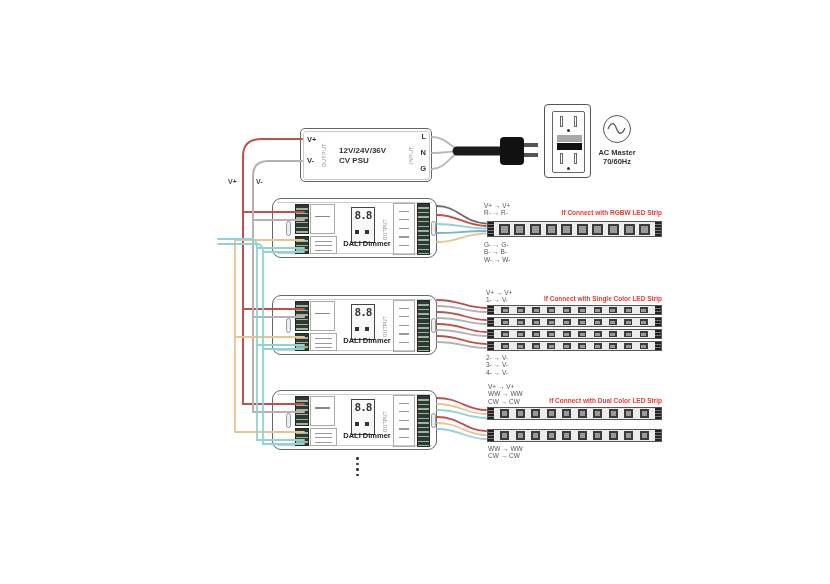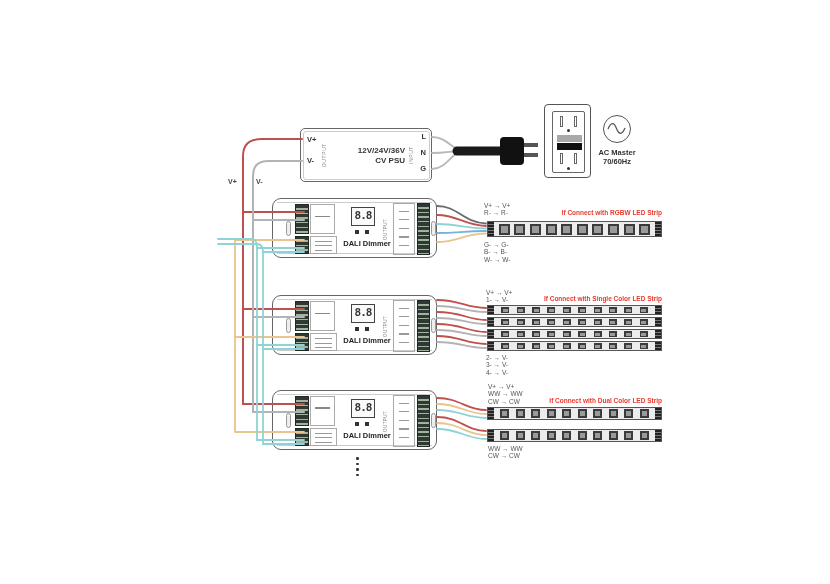--- a/index.html
+++ b/index.html
@@ -11,21 +11,21 @@
   
   .psu{position:absolute;left:300px;top:128px;width:132px;height:54px;
        border:1.5px solid #666;border-radius:5px;background:#fff}
   .psu::after{content:"";position:absolute;inset:1.5px;border:1px solid #ccc;border-radius:3px;pointer-events:none}
   .psu .vp{left:6px;top:6px;font-size:7.5px;font-weight:bold;color:#333}
   .psu .vm{left:6px;top:27px;font-size:7.5px;font-weight:bold;color:#333}
   .vert{writing-mode:vertical-rl;transform:rotate(180deg);font-size:5px;letter-spacing:.6px;color:#888}
   .psu .outv{position:absolute;left:20px;top:0;height:100%;display:flex;align-items:center}
   .psu .inv{position:absolute;right:17px;top:0;height:100%;display:flex;align-items:center}
   .psu .title{position:absolute;left:38px;right:26px;top:50%;transform:translateY(-50%);
-              text-align:right;font-size:8px;font-weight:bold;line-height:9.5px;color:#333}
+              text-align:left;font-size:8px;font-weight:bold;line-height:9.5px;color:#333}
   .psu .pl{right:5px;font-size:7.5px;font-weight:bold;color:#333}
 
   
   .outlet{position:absolute;left:544px;top:104px;width:47px;height:74px;
           border:1.5px solid #555;border-radius:4px;background:#fff}
   .outlet .face{position:absolute;left:7px;top:6px;width:33px;height:62px;border:1px solid #666;border-radius:2px}
   .outlet .slot{position:absolute;width:3px;height:11px;border:1px solid #666;background:#fff}
   .outlet .dot{position:absolute;width:3px;height:3px;border-radius:50%;background:#333}
   .outlet .swg{position:absolute;left:4px;top:23px;width:25px;height:7px;background:#a8a8a8}
   .outlet .swb{position:absolute;left:4px;top:31px;width:25px;height:7px;background:#101010}
@@ -53,21 +53,21 @@
   .lb{position:absolute;background:#fff;border:1px solid #aaa}
   .lb-pwr{left:37px;top:5px;width:25px;height:30px;
           background:repeating-linear-gradient(to bottom,transparent 0 6.5px,#888 6.5px 8px,transparent 8px 15px) content-box;
           padding:4px 4px}
   .lb-dali{left:37px;top:37px;width:27px;height:18px;
           background:repeating-linear-gradient(to bottom,transparent 0 2px,#999 2px 3px,transparent 3px 4.5px) content-box;
           padding:2px 4px}
   .lb-out{left:120px;top:4px;width:22px;height:52px;
           background:repeating-linear-gradient(to bottom,transparent 0 3.6px,#999 3.6px 4.8px,transparent 4.8px 8.6px) content-box;
           padding:3px 5px}
-  .display{position:absolute;left:78px;top:8px;width:24px;height:19px;border:1.5px solid #444;background:#fafafa;
+  .display{position:absolute;left:78px;top:8px;width:24px;height:36px;border:1.5px solid #444;background:#fafafa;
            font-family:"DejaVu Sans Mono",monospace;font-size:11px;font-weight:bold;color:#333;
            text-align:center;line-height:15px;letter-spacing:-1px}
   .btn{position:absolute;width:4px;height:4px;background:#333;top:31px}
   .btn.b1{left:82px}.btn.b2{left:92px}
   .dname{position:absolute;left:55px;top:40px;width:78px;text-align:center;font-size:7.5px;font-weight:bold;color:#222}
   .outv-dim{position:absolute;left:110px;top:8px;height:44px;display:flex;align-items:center}
   .outv-dim span{writing-mode:vertical-rl;transform:rotate(180deg);font-size:4.5px;letter-spacing:.4px;color:#888}
 
   
   .strip{position:absolute;left:487px;width:175px;border:1px solid #555;background:#ececec;display:flex}

